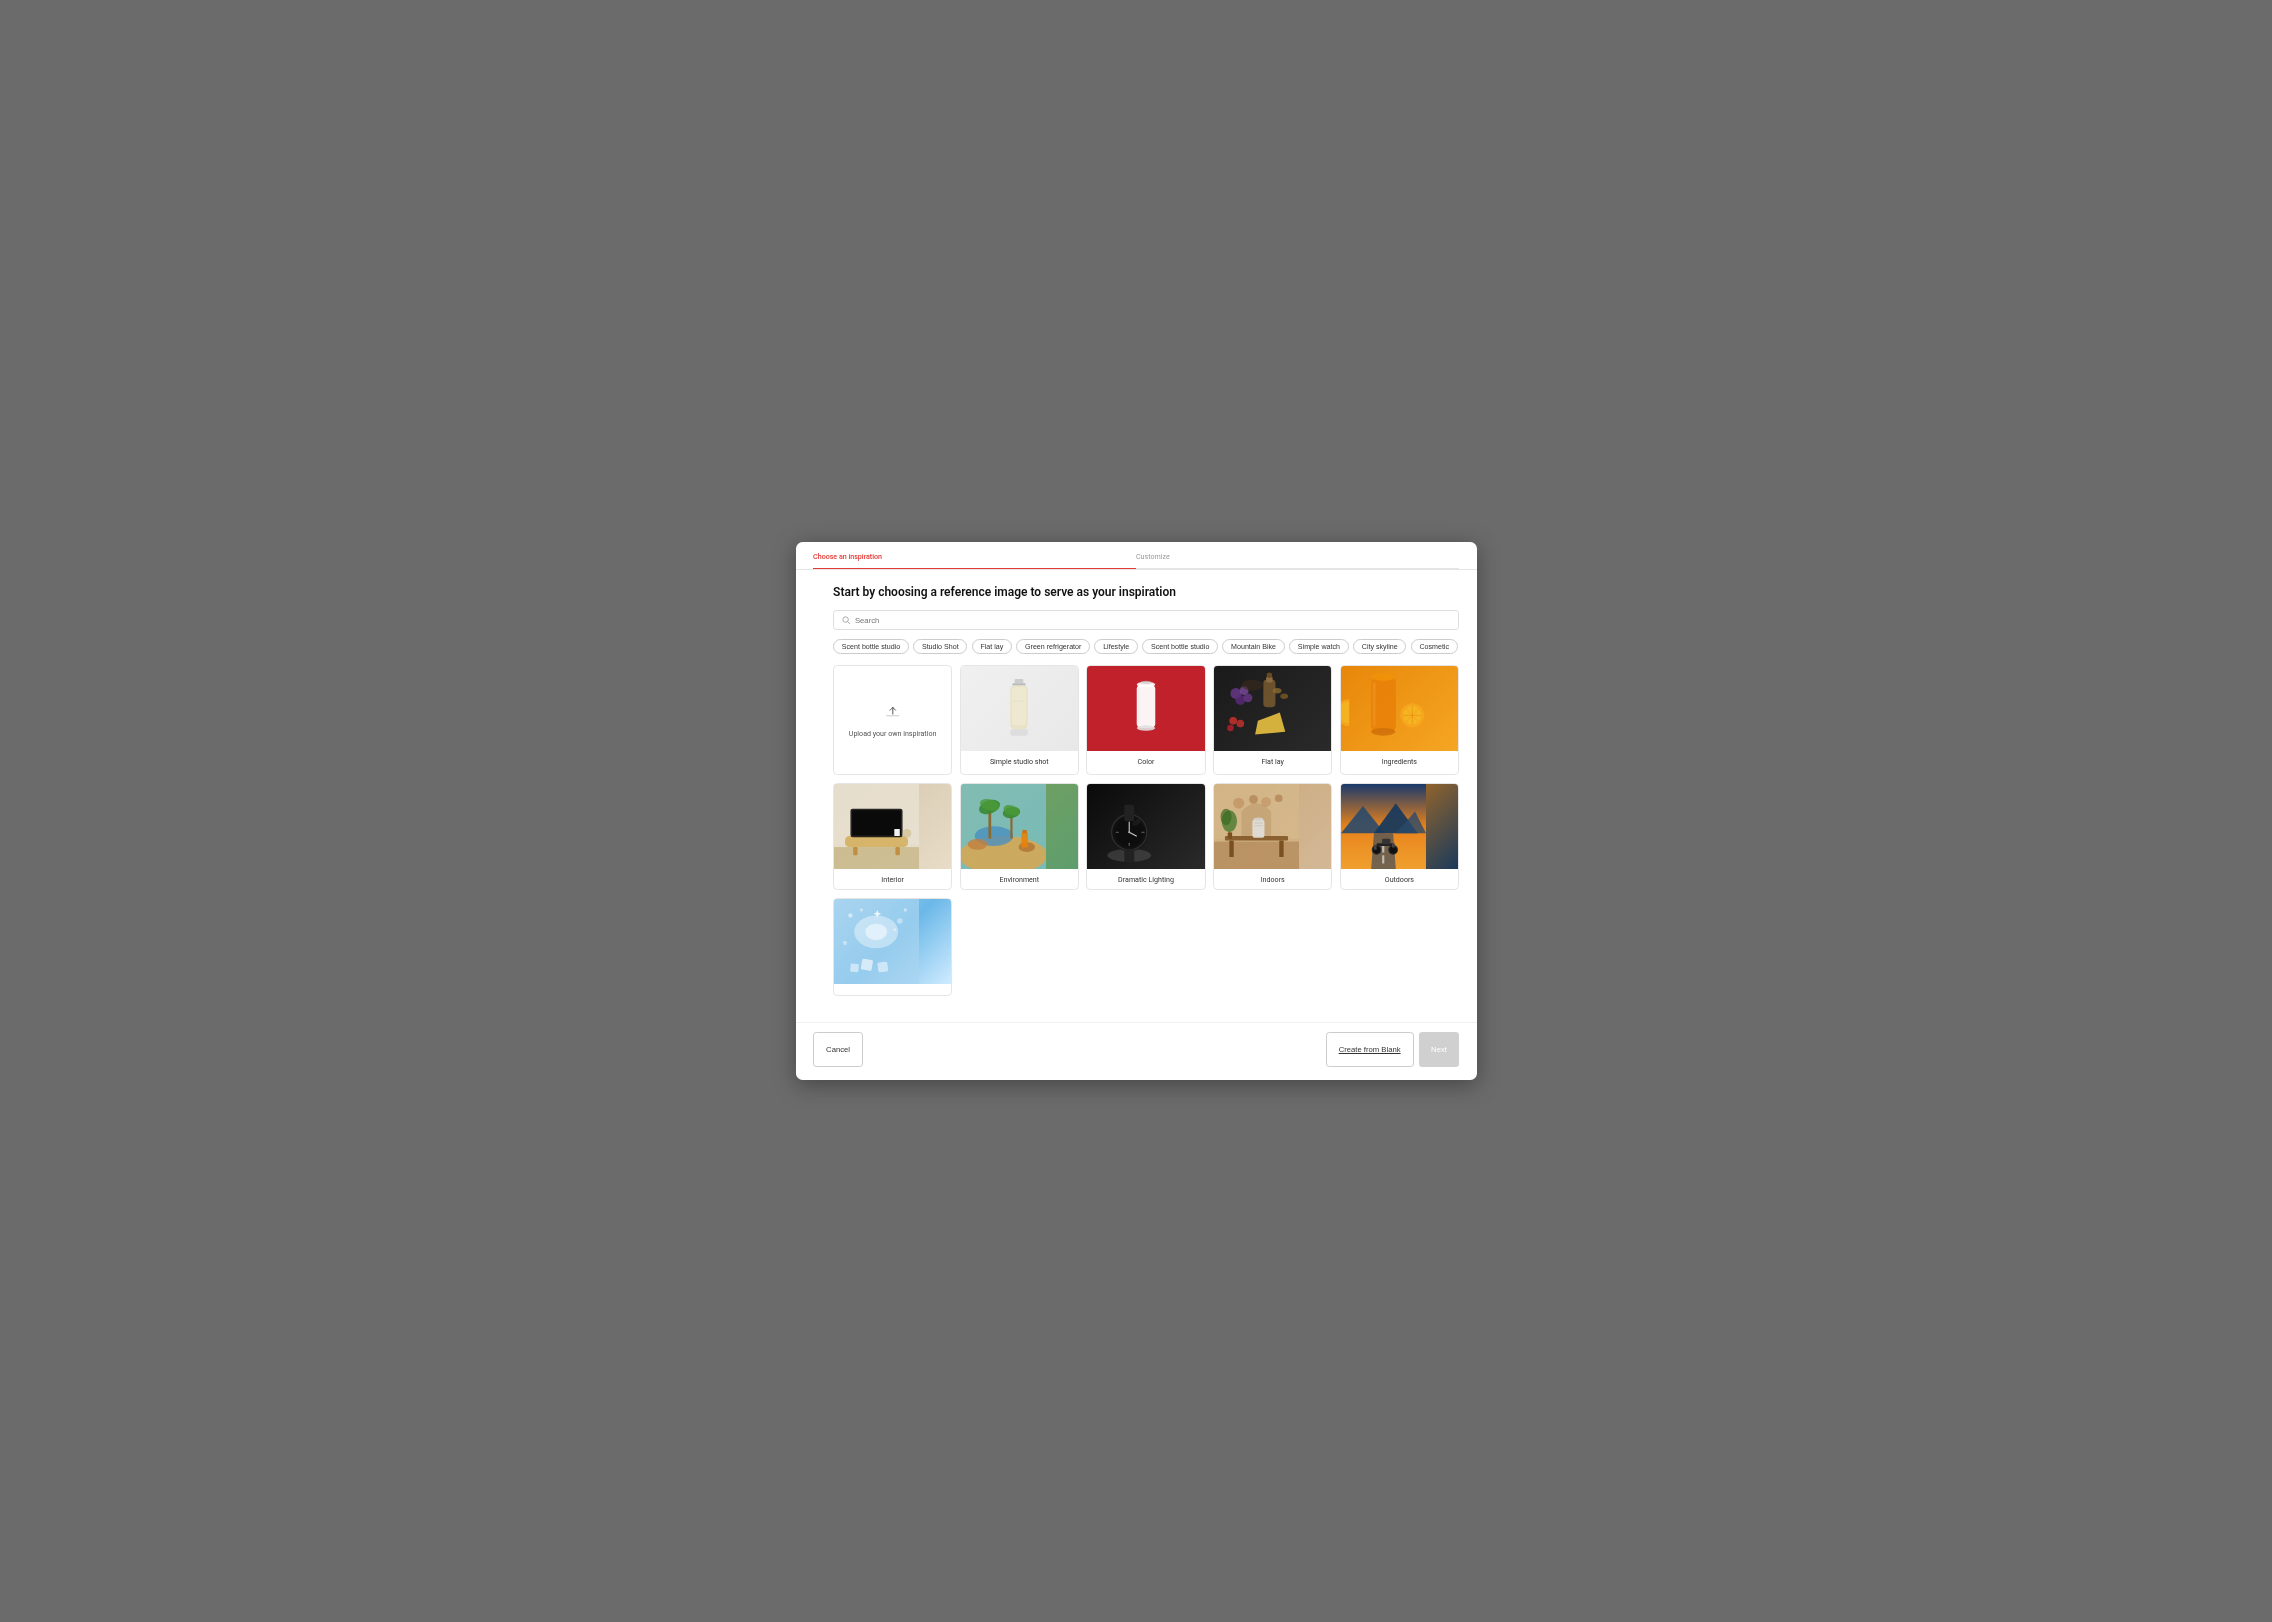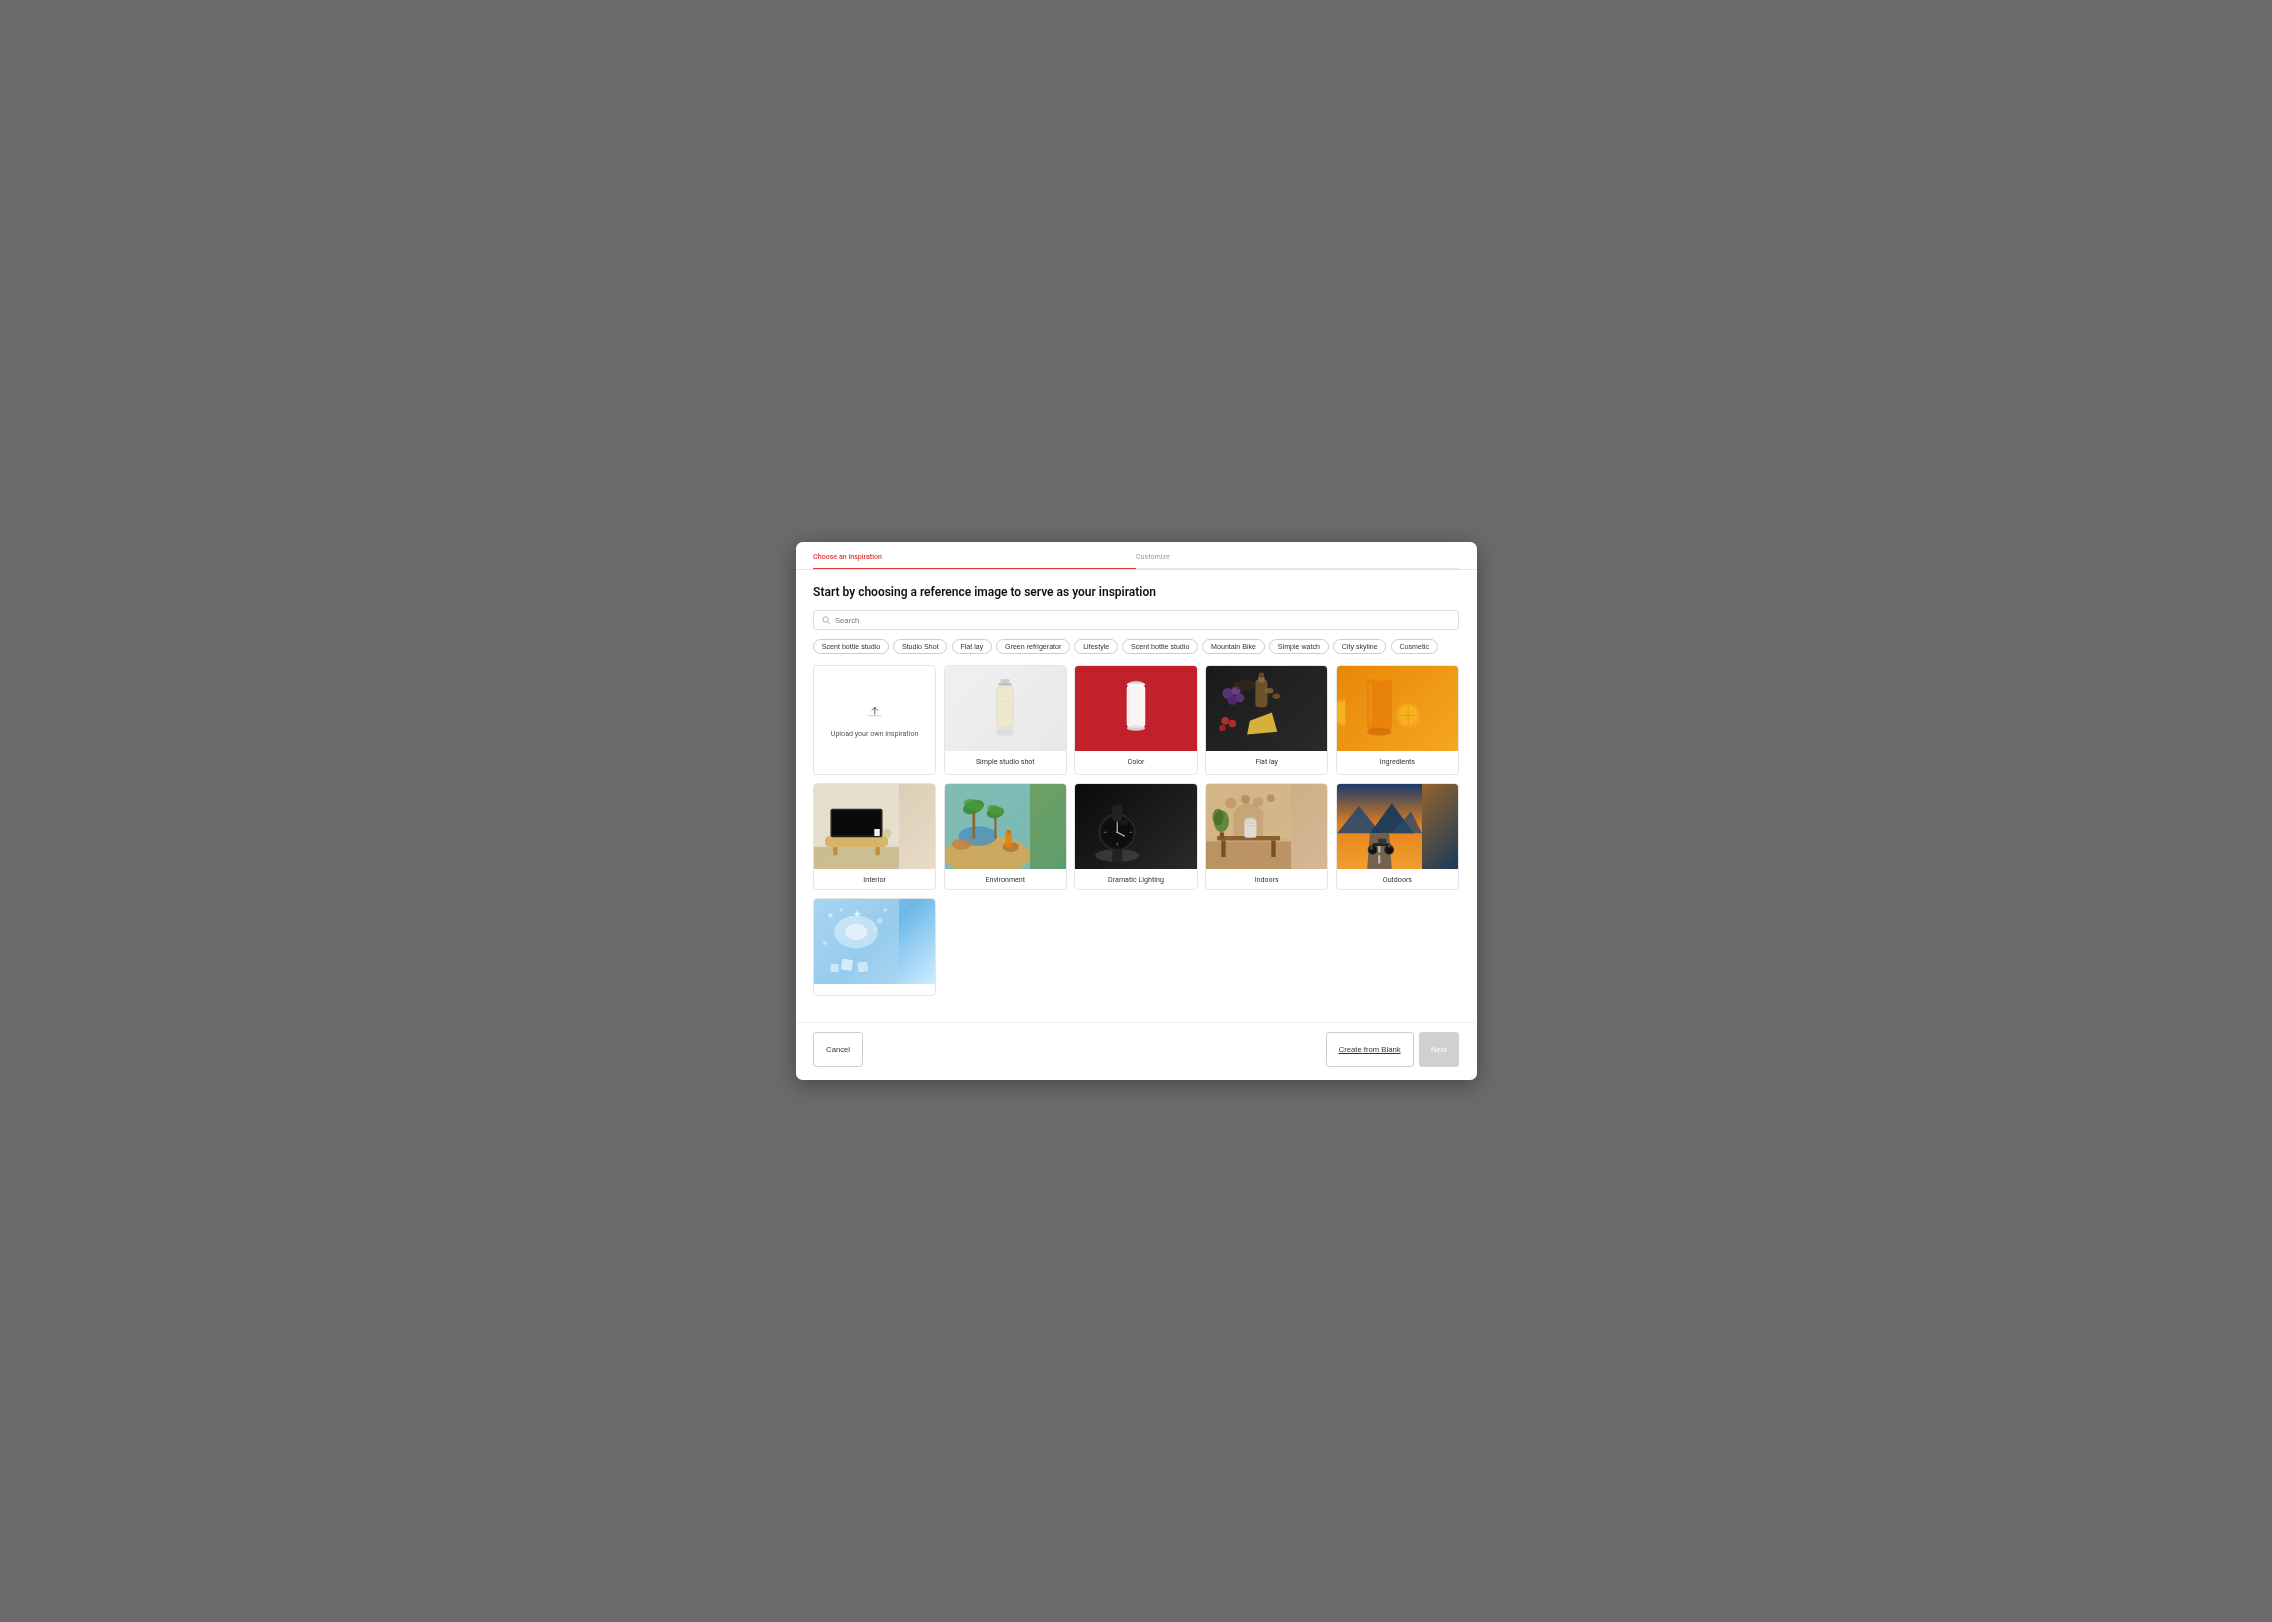--- a/index.html
+++ b/index.html
@@ -52,20 +52,21 @@
       right: 0;
       height: 1.1px;
       background: #e5e5e5;
     }
     .progress-step.active .progress-line {
       background: #e53935;
     }
     
     .content {
       padding: 15.4px 17.6px 13px 17.6px;
+      margin-left: 20px;
     }
     .page-title {
       font-size: 12px;
       font-weight: 600;
       color: #111;
       margin-bottom: 11px;
     }
     
     .search-bar {
       display: flex;

